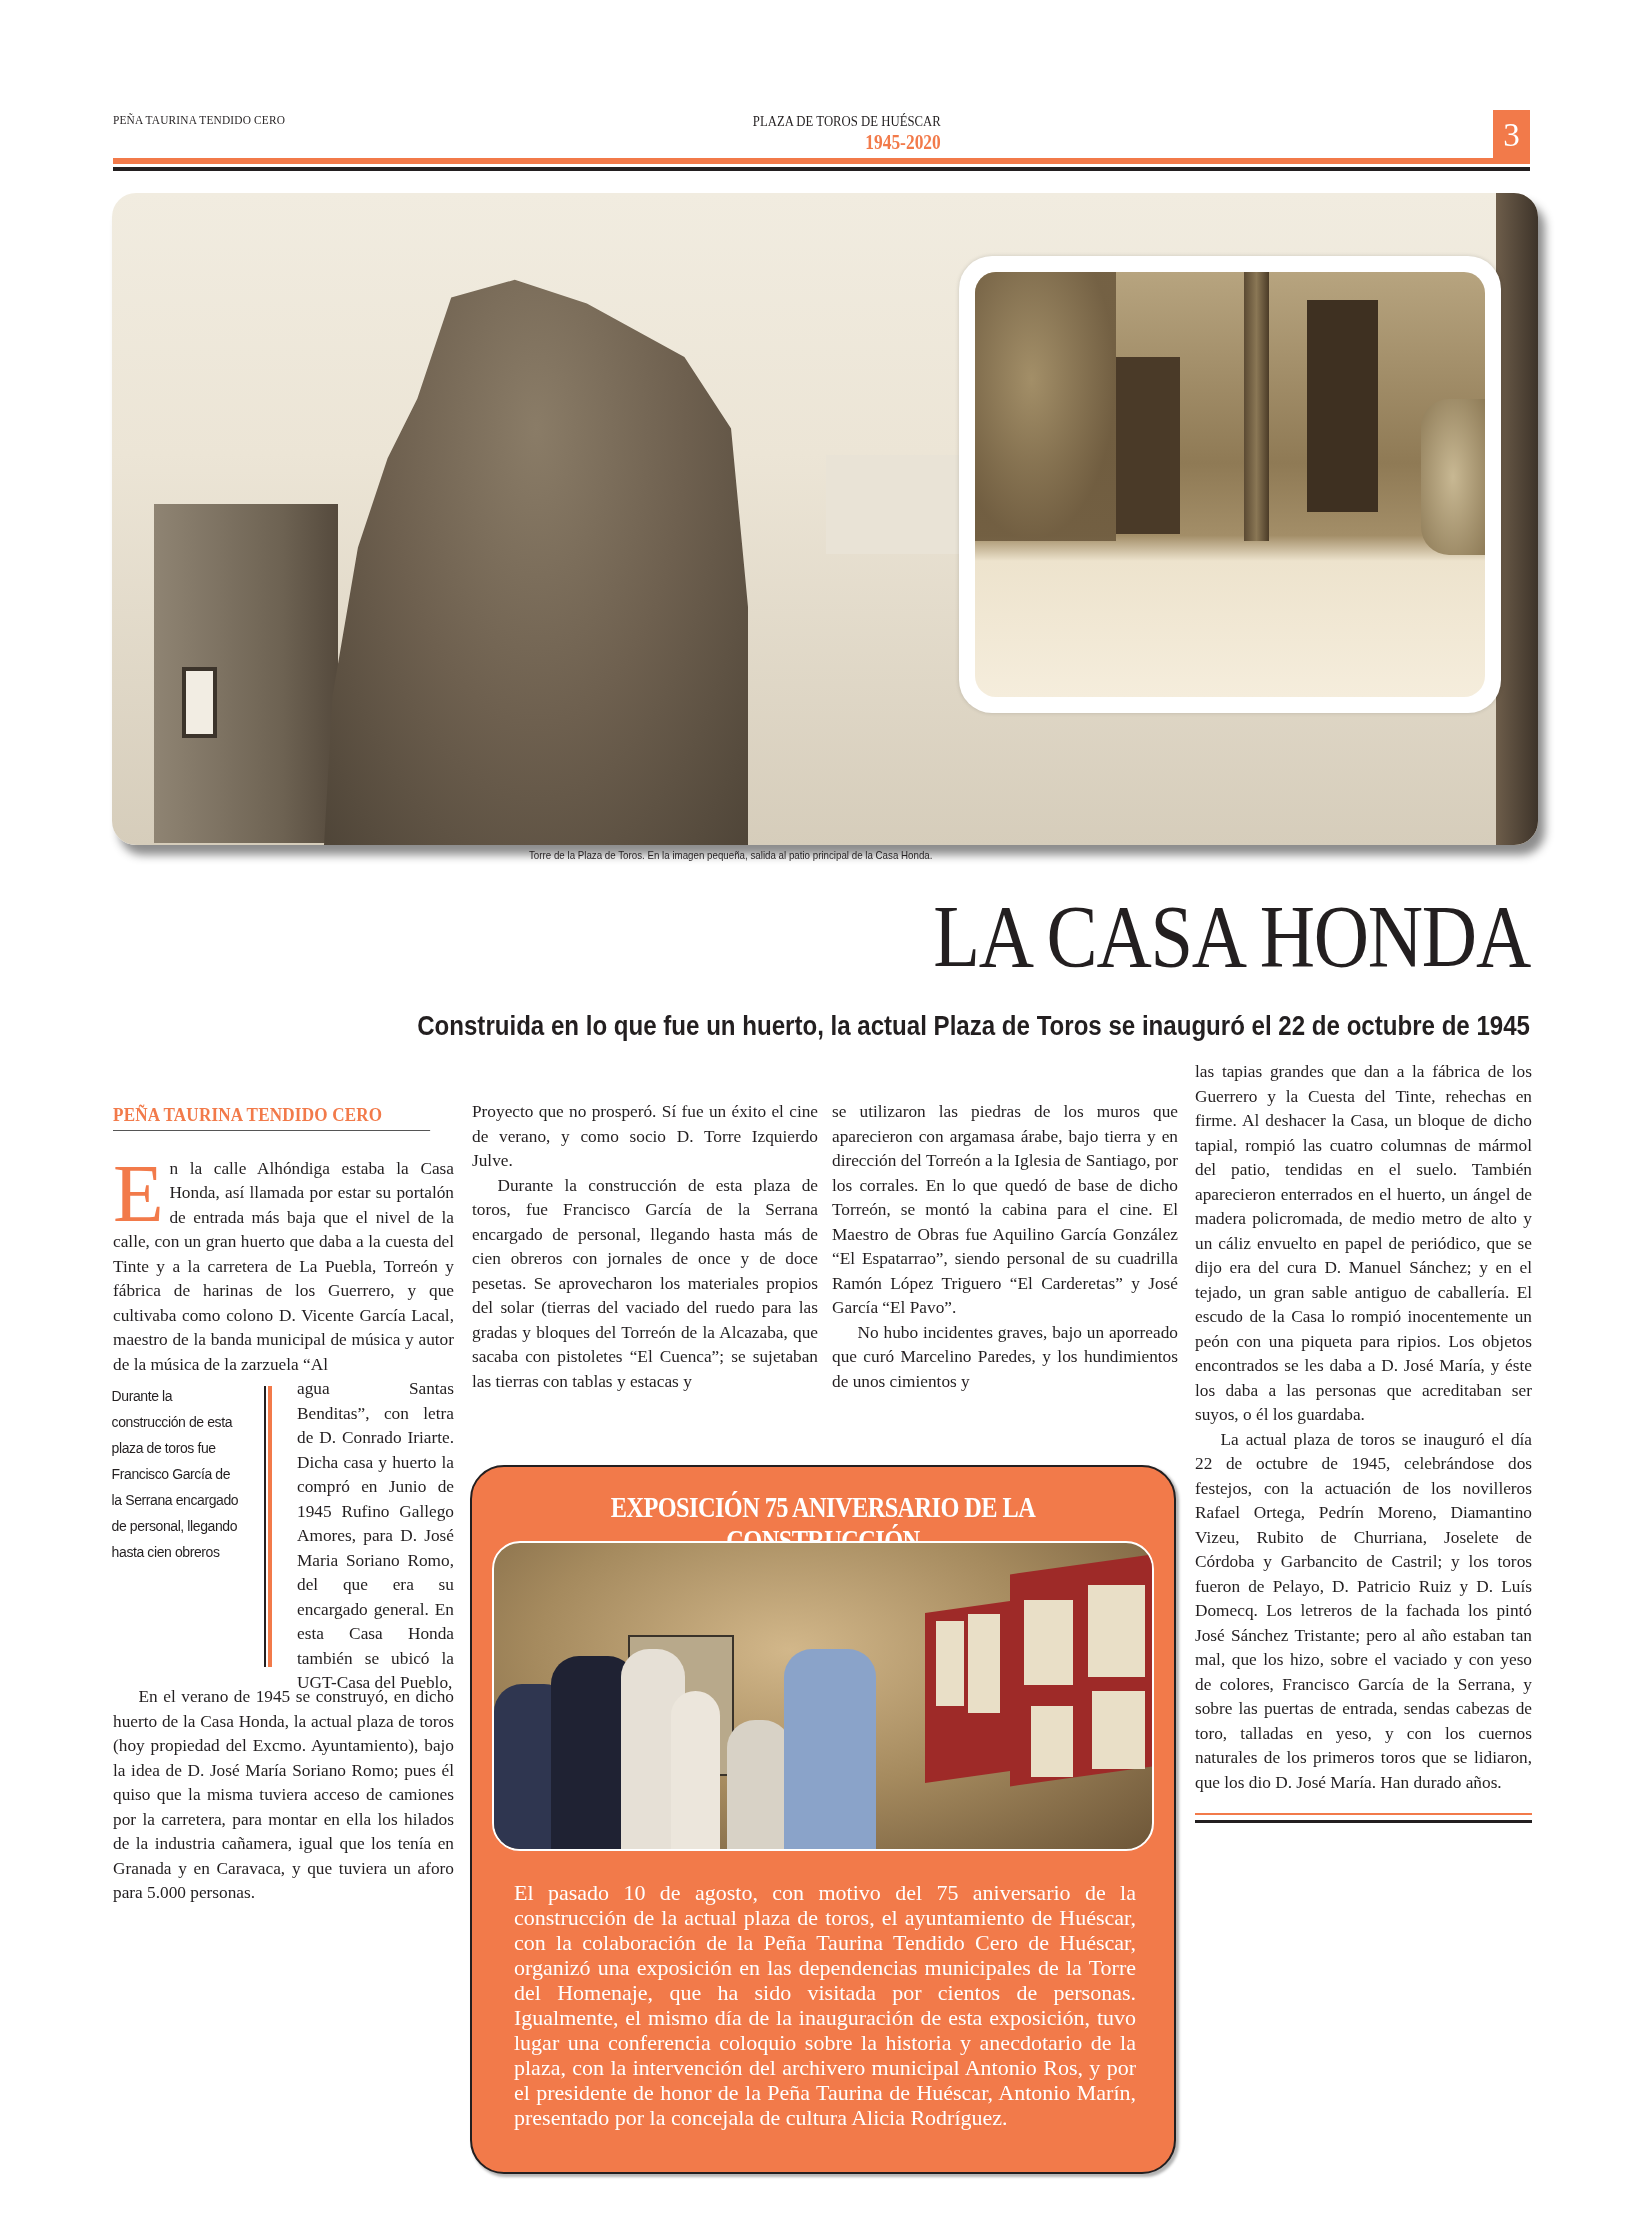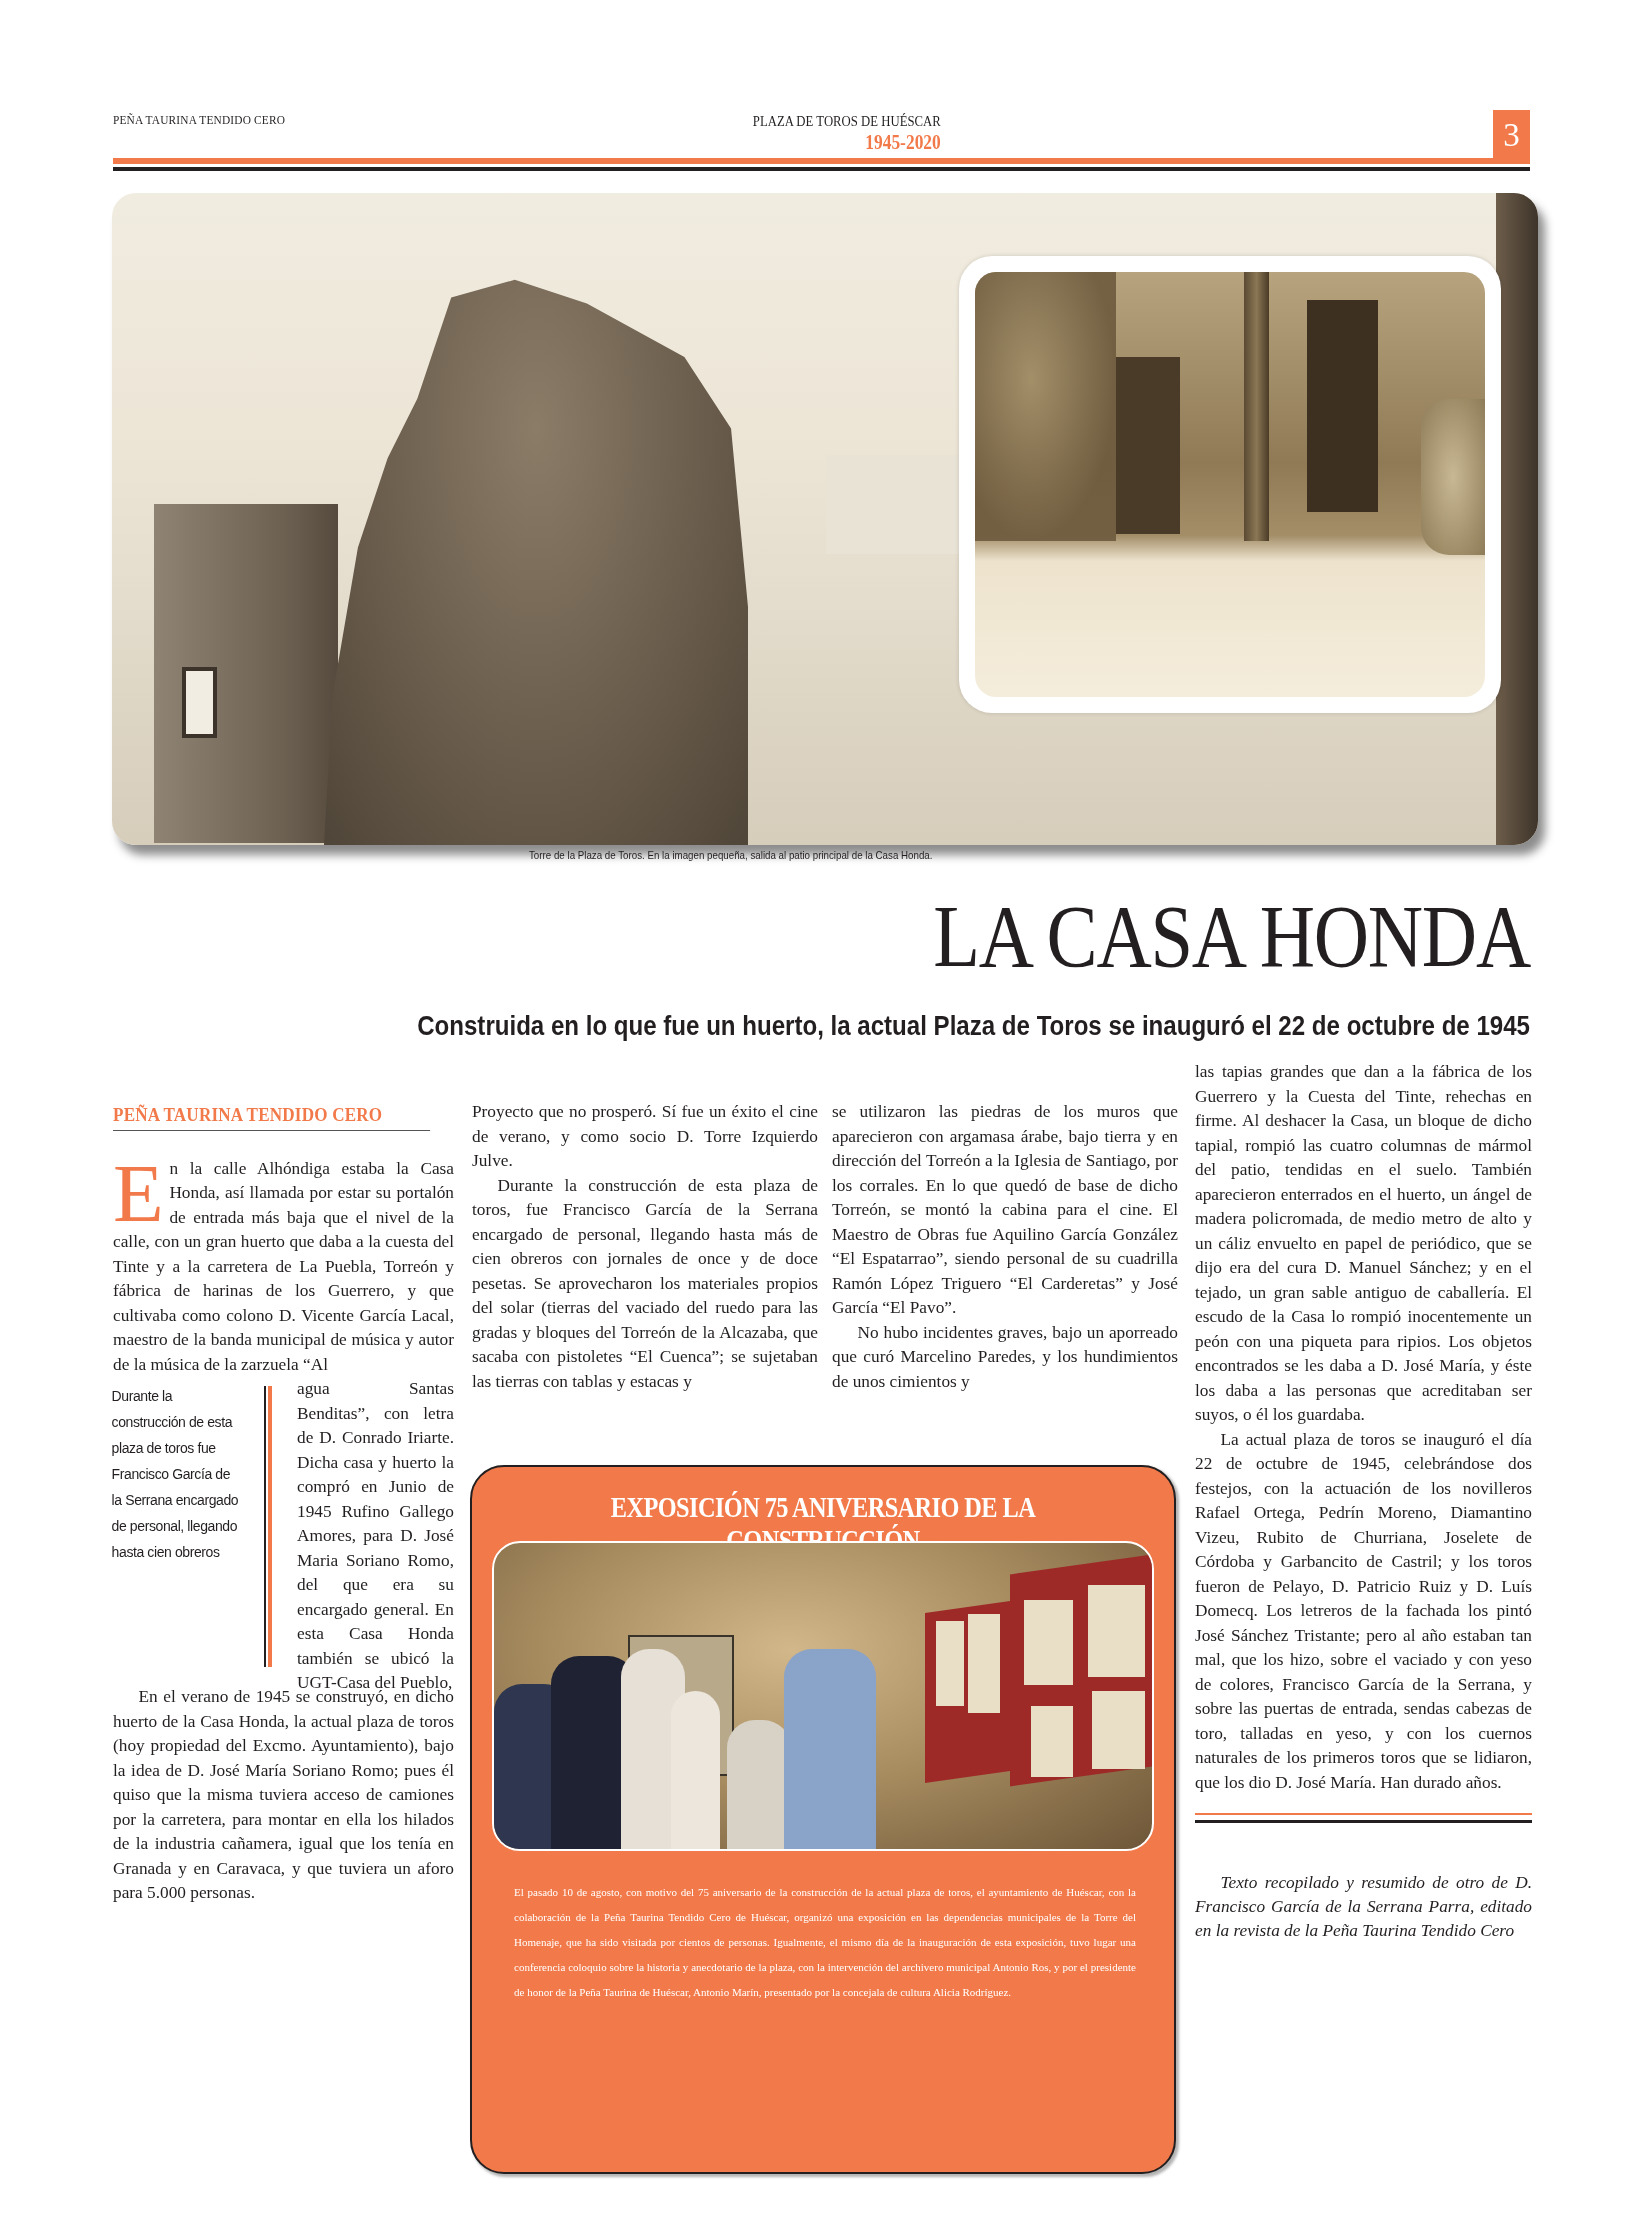--- a/index.html
+++ b/index.html
@@ -68,21 +68,21 @@
   
   .expo { position: absolute; left: 470px; top: 1465px; width: 706px; height: 709px; background: #f27a4a; border: 2.8px solid #231f20; border-radius: 34px; box-shadow: 2.1px 2.1px 2.8px rgba(0,0,0,0.3); }
   .expo-title { position: absolute; left: 0; top: 24px; width: 100%; text-align: center; color: #fff; font-size: 29px; font-weight: bold; letter-spacing: -0.7px; transform: scaleX(0.84); }
   .expo-photo { position: absolute; left: 20px; top: 74px; width: 662px; height: 310px; border-radius: 28px; border: 2.1px solid #fff; overflow: hidden;
           background: radial-gradient(ellipse at 45% 35%, #d2b78a 0%, #a58a5e 50%, #6d5638 100%); }
   .expo-photo .panel1 { position: absolute; left: 431px; top: 64px; width: 85px; height: 170px; background: #9e2a28; transform: skewY(-8deg); }
   .expo-photo .panel2 { position: absolute; left: 516px; top: 21px; width: 148px; height: 212px; background: #9e2a28; transform: skewY(-8deg); }
   .expo-photo .doc { position: absolute; background: #e9dfc7; }
   .expo-photo .frame { position: absolute; left: 134px; top: 92px; width: 106px; height: 141px; border: 2.8px solid #3a332a; background: #b8a98b; }
   .expo-photo .person { position: absolute; border-radius: 28px 28px 0 0; }
-  .expo-text { position: absolute; left: 42px; top: 413px; width: 622px; color: #fff; font-size: 11px; line-height: 25px; text-align: justify; }
+  .expo-text { position: absolute; left: 42px; top: 413px; width: 622px; color: #fff; font-size: 22px; line-height: 25px; text-align: justify; }
 </style>
 </head>
 <body>
 
 <div class="hdr-left">PEÑA TAURINA TENDIDO CERO</div>
 <div class="hdr-center">
   <span class="hdr-title">PLAZA DE TOROS DE HUÉSCAR</span>
   <span class="hdr-years">1945-2020</span>
 </div>
 <div class="page-num">3</div>
@@ -134,21 +134,20 @@
 <div class="col col3">
   <p>se utilizaron las piedras de los muros que aparecieron con argamasa árabe, bajo tierra y en dirección del Torreón a la Iglesia de Santiago, por los corrales. En lo que quedó de base de dicho Torreón, se montó la cabina para el cine. El Maestro de Obras fue Aquilino García González “El Espatarrao”, siendo personal de su cuadrilla Ramón López Triguero “El Carderetas” y José García “El Pavo”.</p>
   <p class="indent">No hubo incidentes graves, bajo un aporreado que curó Marcelino Paredes, y los hundimientos de unos cimientos y</p>
 </div>
 
 <div class="col col4">
   <p>las tapias grandes que dan a la fábrica de los Guerrero y la Cuesta del Tinte, rehechas en firme. Al deshacer la Casa, un bloque de dicho tapial, rompió las cuatro columnas de mármol del patio, tendidas en el suelo. También aparecieron enterrados en el huerto, un ángel de madera policromada, de medio metro de alto y un cáliz envuelto en papel de periódico, que se dijo era del cura D. Manuel Sánchez; y en el tejado, un gran sable antiguo de caballería. El escudo de la Casa lo rompió inocentemente un peón con una piqueta para ripios. Los objetos encontrados se les daba a D. José María, y éste los daba a las personas que acreditaban ser suyos, o él los guardaba.</p>
   <p class="indent">La actual plaza de toros se inauguró el día 22 de octubre de 1945, celebrándose dos festejos, con la actuación de los novilleros Rafael Ortega, Pedrín Moreno, Diamantino Vizeu, Rubito de Churriana, Joselete de Córdoba y Garbancito de Castril; y los toros fueron de Pelayo, D. Patricio Ruiz y D. Luís Domecq. Los letreros de la fachada los pintó José Sánchez Tristante; pero al año estaban tan mal, que los hizo, sobre el vaciado y con yeso de colores, Francisco García de la Serrana, y sobre las puertas de entrada, sendas cabezas de toro, talladas en yeso, y con los cuernos naturales de los primeros toros que se lidiaron, que los dio D. José María. Han durado años.</p>
   <div class="credit-rule-o"></div>
   <div class="credit-rule-b"></div>
-  <p class="credit indent">Texto recopilado y resumido de otro de D. Francisco García de la Serrana Parra, editado en la revista de la Peña Taurina Tendido Cero</p>
 </div>
 
 <div class="expo">
   <div class="expo-title">EXPOSICIÓN 75 ANIVERSARIO DE LA CONSTRUCCIÓN</div>
   <div class="expo-photo">
     <div class="frame"></div>
     <div class="panel1"></div>
     <div class="panel2"></div>
     <div class="doc" style="left:442px;top:78px;width:28px;height:85px;"></div>
     <div class="doc" style="left:474px;top:71px;width:32px;height:99px;"></div>

